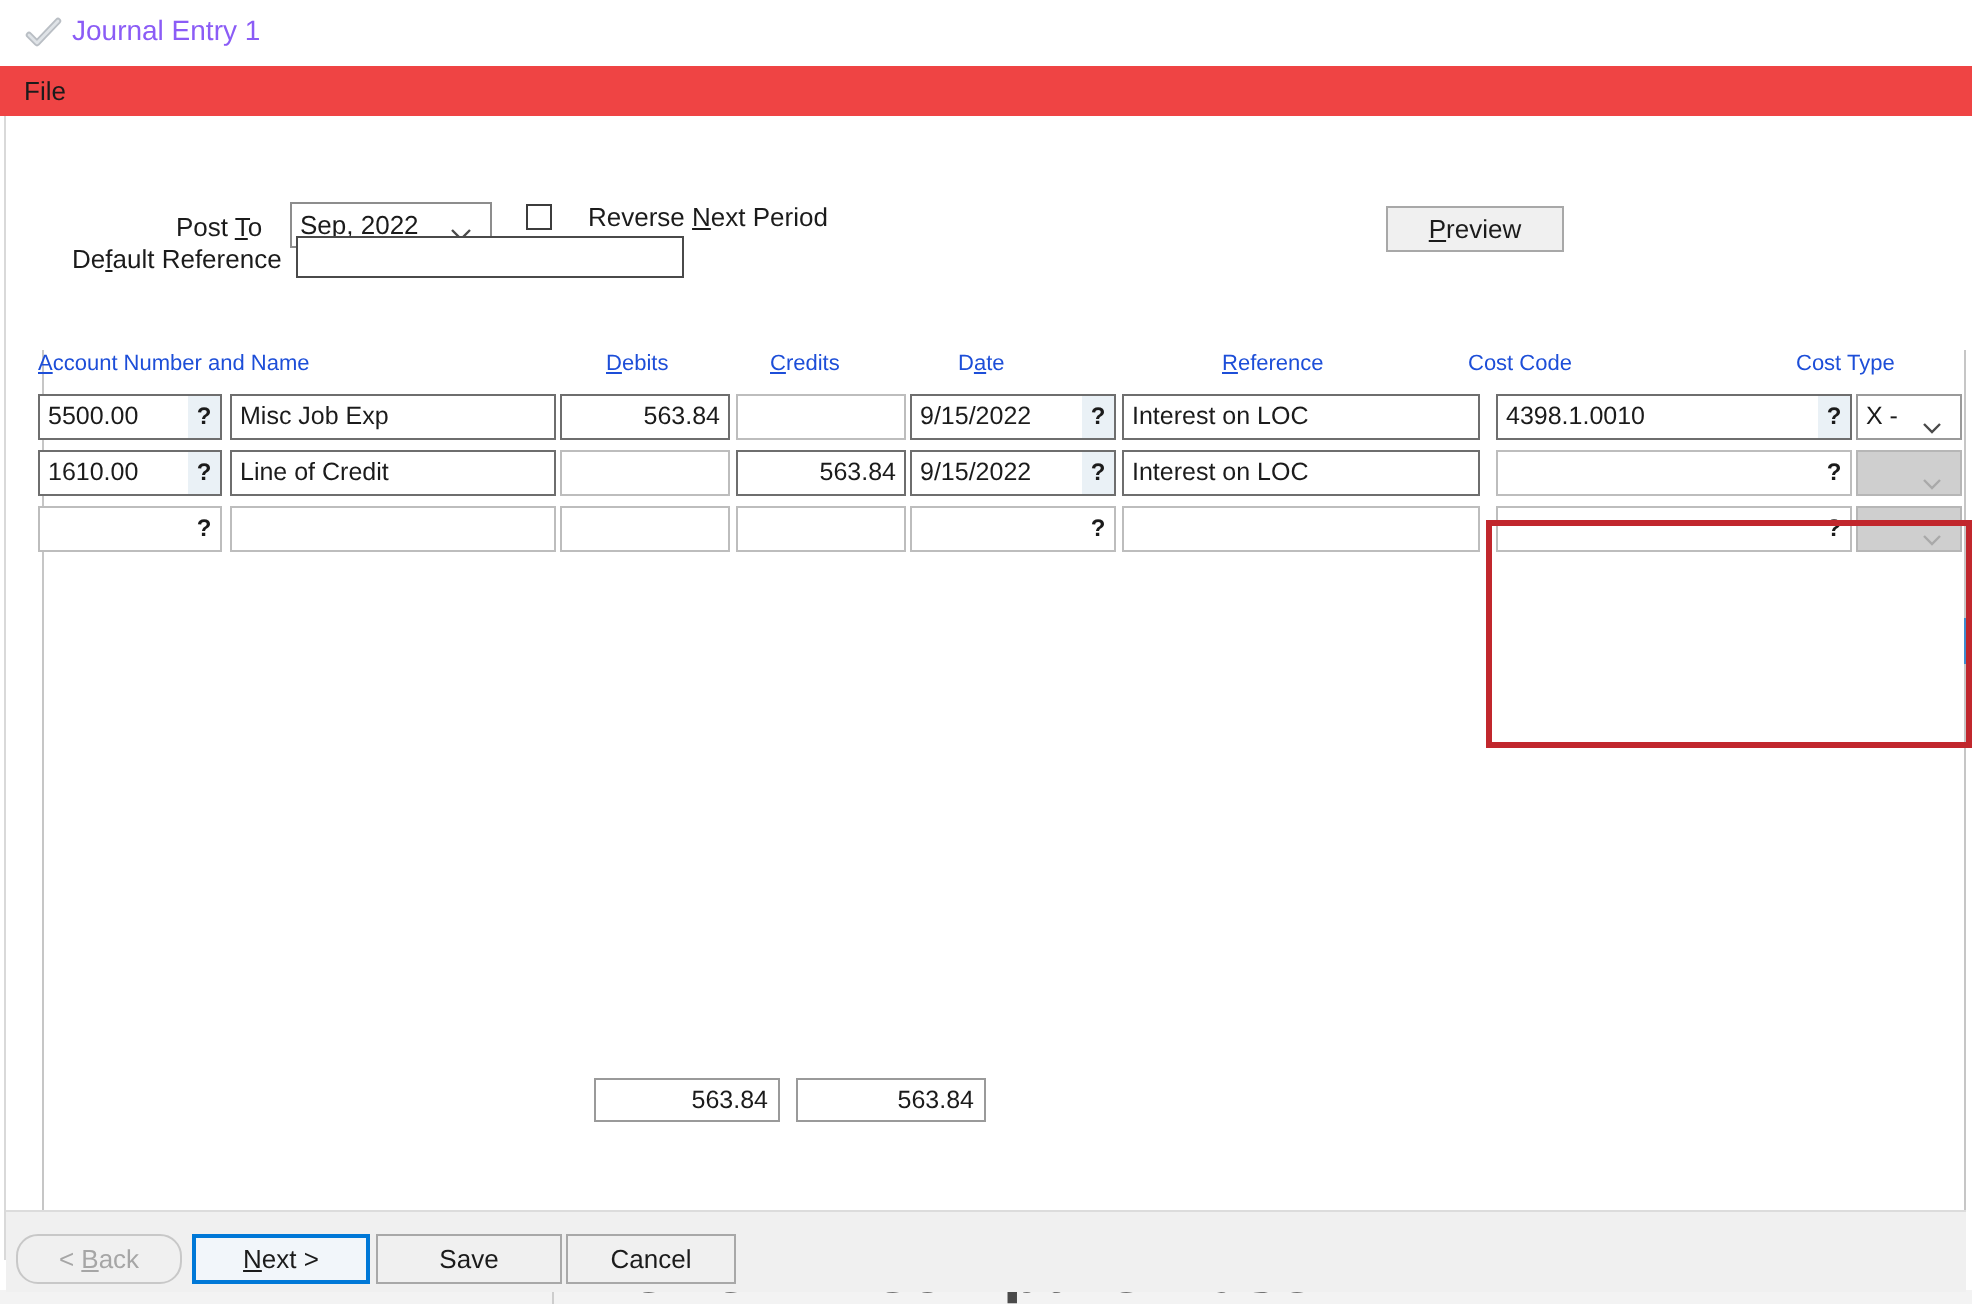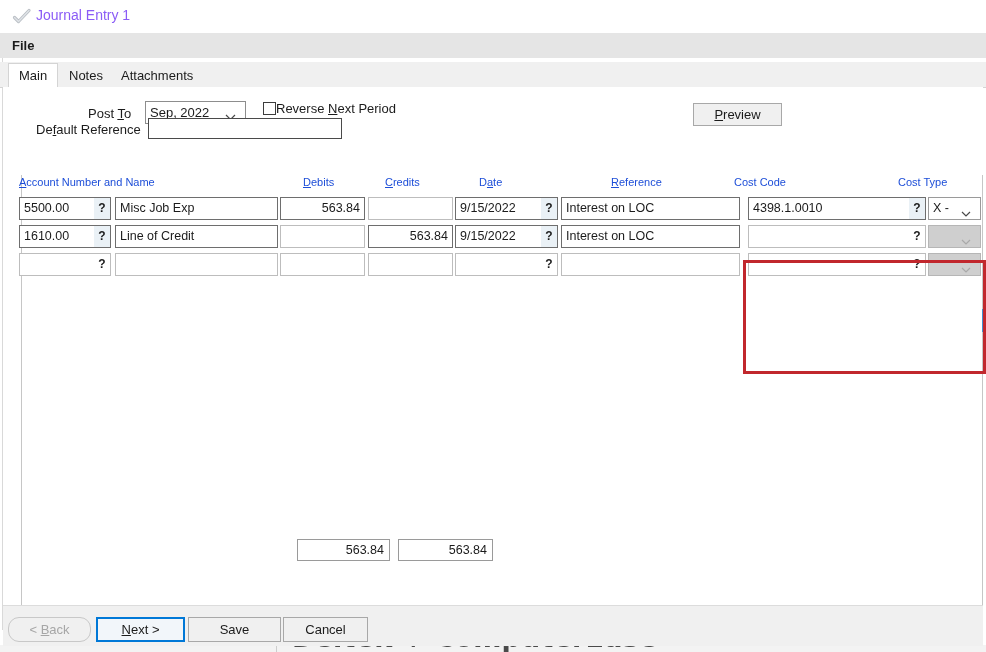--- a/index.html
+++ b/index.html
@@ -80,22 +80,21 @@
     left: 36px; top: 7px;
     font-size: 14px;
     color: #8b5cf6;
     white-space: nowrap;
   }
 
   .menubar {
     position: absolute;
     left: 0; top: 33px;
     width: 986px; height: 25px;
-    background: #e5e5e5;
-    font-weight: bold;
+    background: #ef4444;
   }
   .menu-item {
     position: absolute;
     left: 9px; top: 4px;
     font-size: 13px;
     color: #1b1b1b;
     padding: 1px 3px;
     cursor: default;
   }
 
@@ -170,21 +169,21 @@
     position: absolute;
     left: 222px; top: 22px;
     pointer-events: none;
   }
 
   .chk-wrap {
     position: absolute;
     left: 260px; top: 14px;
     display: flex;
     align-items: center;
-    gap: 0;
+    gap: 18px;
   }
   .chkbox {
     width: 13px; height: 13px;
     border: 1px solid #3c3c3c;
     background: #ffffff;
     box-sizing: border-box;
     margin: 0;
     -webkit-appearance: none;
     appearance: none;
   }
@@ -374,25 +373,20 @@
           <path d="M2.5 11.5 L6.5 15.5 L17 4.5" stroke="#dfe3e7" stroke-width="1.4" fill="none" stroke-linecap="round" stroke-linejoin="round"></path>
         </svg>
       </span>
       <span class="title-text">Journal Entry 1</span>
     </div>
 
     <div class="menubar">
       <span class="menu-item">File</span>
     </div>
 
-    <div class="tabstrip">
-      <div class="tab selected tab-main">Main</div>
-      <div class="tab tab-notes">Notes</div>
-      <div class="tab tab-attach">Attachments</div>
-    </div>
 
     <div class="client">
 
       <span class="lbl post-to-label"><span>Post </span><span class="uline">T</span><span>o</span></span>
       <select class="combo">
         <option>Sep, 2022</option>
       </select>
       <span class="combo-arrow">
         <svg width="11" height="7" viewBox="0 0 11 7">
             <path d="M1 1 L5.5 5.5 L10 1" stroke="#4a4a4a" stroke-width="1.2" fill="none"></path>

